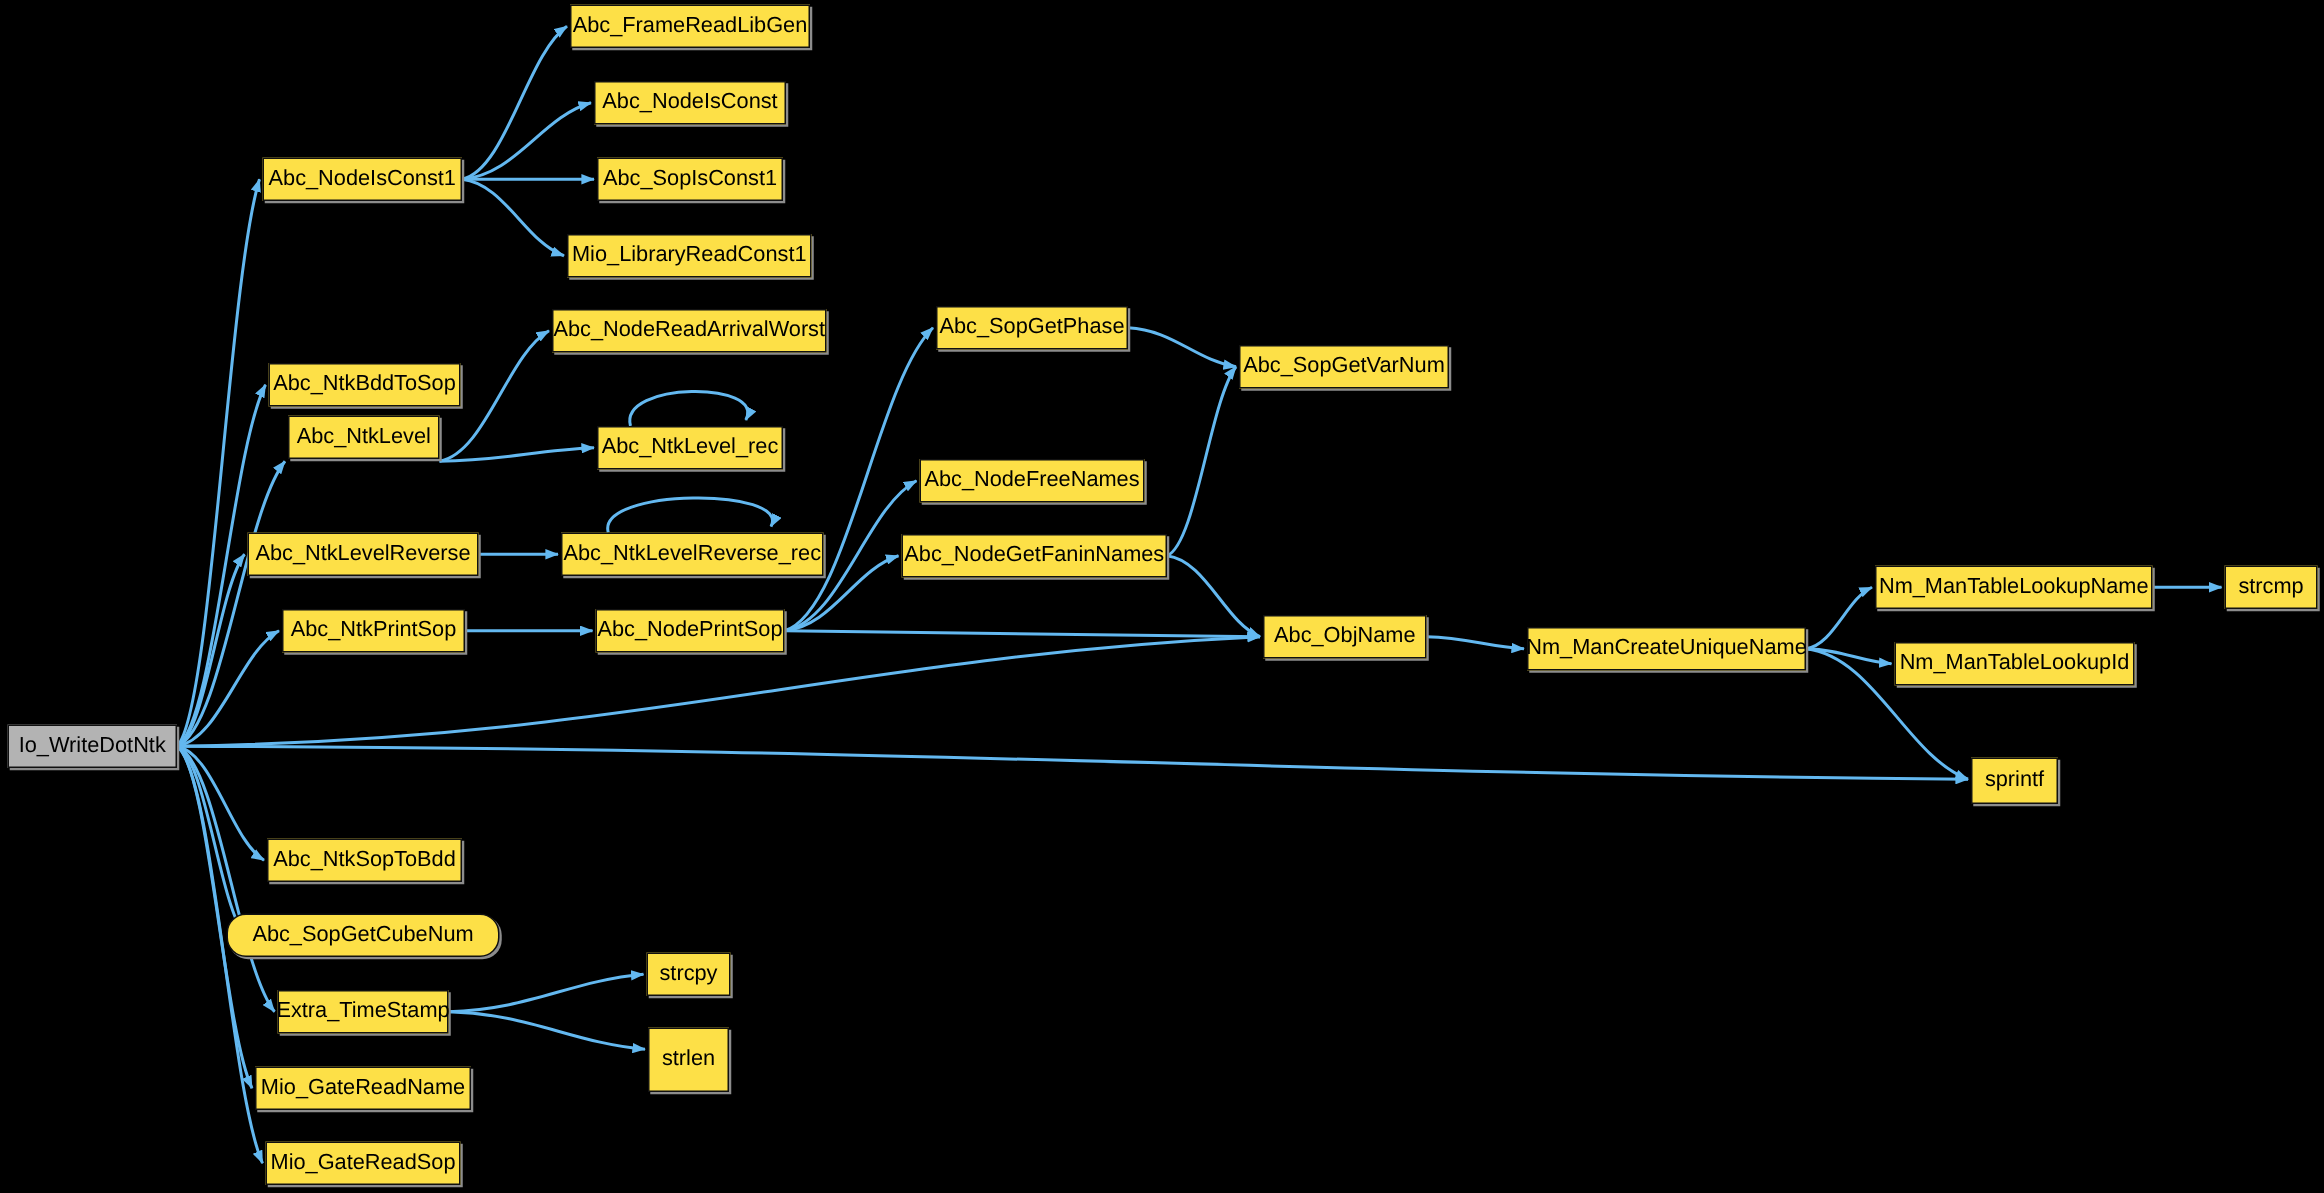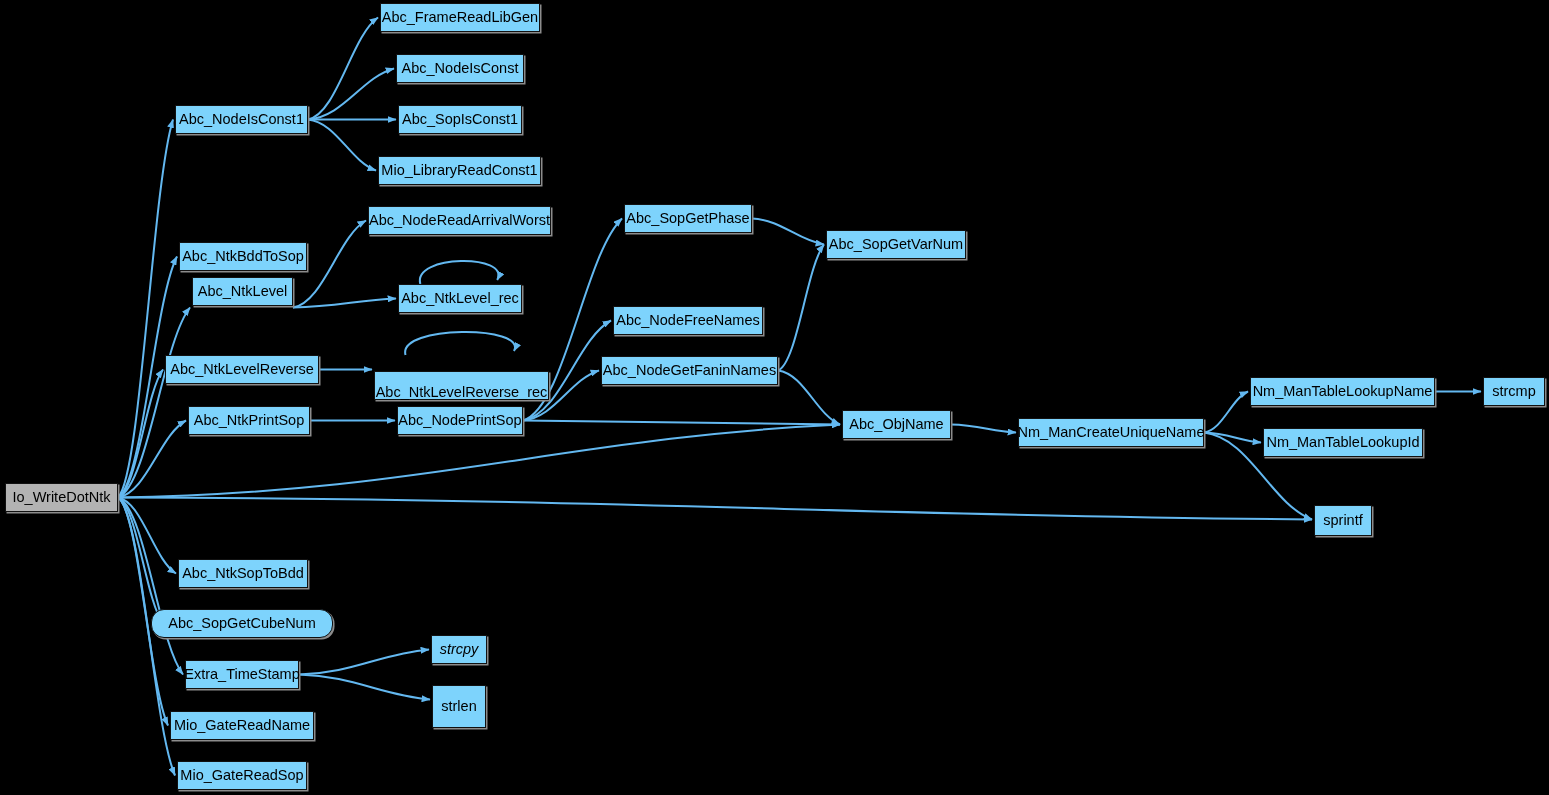--- a/index.html
+++ b/index.html
@@ -1,19 +1,19 @@
 <!DOCTYPE html>
 <html><head>
 <meta charset="utf-8">
 <style>
   html,body{margin:0;padding:0;background:#000;}
   #canvas{position:relative;width:1549px;height:795px;background:#000;overflow:hidden;
           font-family:"Liberation Sans", sans-serif;}
   svg#edges{position:absolute;left:0;top:0;width:1549px;height:795px;}
-  .node{position:absolute;box-sizing:border-box;background:#7dd3fc;border:1px solid #111;
+  .node{position:absolute;box-sizing:border-box;background:#fde047;border:1px solid #111;
         color:#000;font-size:14.5px;line-height:1;display:flex;align-items:center;
         justify-content:center;white-space:nowrap;
         box-shadow:1.5px 1.5px 0 0 #8c8c8c;}
   .node.root{background:#b3b3b3;}
   .node span{padding:0 7px;}
 </style>
 </head>
 <body>
 
 <div id="canvas">
@@ -89,21 +89,21 @@
       </div>
       <div class="node" style="left: 368px; top: 206px; width: 183px; height: 29px;">
         <span>Abc_NodeReadArrivalWorst</span>
       </div>
       <div class="node" style="left: 398px; top: 284px; width: 124px; height: 29px;">
         <span>Abc_NtkLevel_rec</span>
       </div>
       <div class="node" style="left: 165px; top: 355px; width: 154px; height: 29px;">
         <span>Abc_NtkLevelReverse</span>
       </div>
-      <div class="node" style="left: 374px; top: 371px; width: 175px; height: 29px; align-items: flex-end;">
+      <div class="node" style="left: 374px; top: 355px; width: 175px; height: 29px;">
         <span>Abc_NtkLevelReverse_rec</span>
       </div>
       <div class="node" style="left: 188px; top: 406px; width: 122px; height: 29px;">
         <span>Abc_NtkPrintSop</span>
       </div>
       <div class="node" style="left: 397px; top: 406px; width: 126px; height: 29px;">
         <span>Abc_NodePrintSop</span>
       </div>
       <div class="node" style="left: 624px; top: 204px; width: 128px; height: 29px;">
         <span>Abc_SopGetPhase</span>
@@ -137,21 +137,21 @@
       </div>
       <div class="node" style="left: 178px; top: 559px; width: 130px; height: 29px;">
         <span>Abc_NtkSopToBdd</span>
       </div>
       <div class="node" style="left: 151px; top: 609px; width: 182px; height: 29px; border-radius: 13px;">
         <span>Abc_SopGetCubeNum</span>
       </div>
       <div class="node" style="left: 185px; top: 660px; width: 114px; height: 29px;">
         <span>Extra_TimeStamp</span>
       </div>
-      <div class="node" style="left: 431px; top: 635px; width: 56px; height: 29px; font-style: italic;">
+      <div class="node" style="left: 431px; top: 635px; width: 56px; height: 29px;">
         <span>strcpy</span>
       </div>
       <div class="node" style="left: 432px; top: 685px; width: 54px; height: 43px;">
         <span>strlen</span>
       </div>
       <div class="node" style="left: 170px; top: 711px; width: 144px; height: 29px; text-align: center;">
         <span>Mio_GateReadName</span>
       </div>
       <div class="node" style="left: 177px; top: 761px; width: 130px; height: 29px;">
         <span>Mio_GateReadSop</span>

